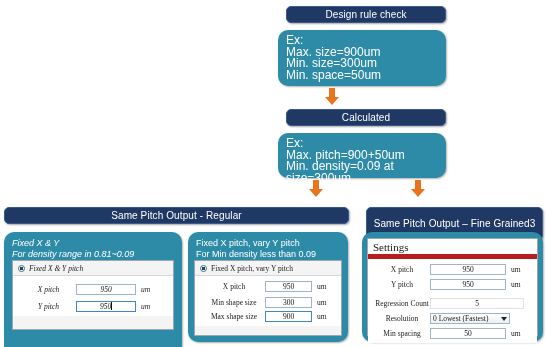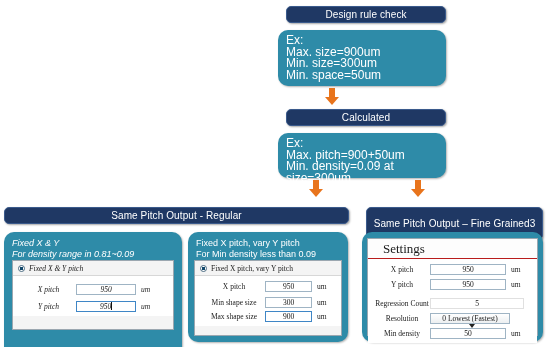--- a/index.html
+++ b/index.html
@@ -97,23 +97,23 @@
   .radio {
     width: 7px;
     height: 7px;
     border-radius: 50%;
     border: 1px solid #4a6b82;
     background: radial-gradient(circle at 50% 50%, #12486b 0 42%, #ffffff 44% 100%);
     box-sizing: border-box;
     flex: 0 0 auto;
   }
   .group-label {
-    padding: 2px 5px 1px 15px;
-    border-bottom: 1px solid #b91c1c;
-    font-size: 13px;
+    padding: 2px 5px 1px 5px;
+    border-bottom: 5px solid #b91c1c;
+    font-size: 11px;
   }
   .field-rows {
     padding: 4px 5px 4px 8px;
     background: #ffffff;
     text-align: center;
   }
   .field-row {
     display: flex;
     align-items: center;
     margin-bottom: 3px;
@@ -289,27 +289,27 @@
         <span class="unit">um</span>
       </div>
 
       <div class="field-row" style="margin-bottom:4px;">
         <span class="fld-label" style="width:56px;">Regression Count</span>
         <span class="txtbox" style="width:94px; border-color:#e0e0e0;">5</span>
       </div>
 
       <div class="field-row" style="margin-bottom:4px;">
         <span class="fld-label" style="width:56px;">Resolution</span>
-        <span class="combo" style="width:80px;flex-direction:column;">
+        <span class="combo" style="width:80px;">
           <span>0 Lowest (Fastest)</span>
           <span class="chev"></span>
         </span>
       </div>
 
       <div class="field-row">
-        <span class="fld-label" style="width:56px;">Min density</span>
+        <span class="fld-label" style="width:56px;">Min spacing</span>
         <span class="txtbox" style="width:76px;">50</span>
         <span class="unit">um</span>
       </div>
 
     </div>
   </div>
 </div>
 
 </body></html>

